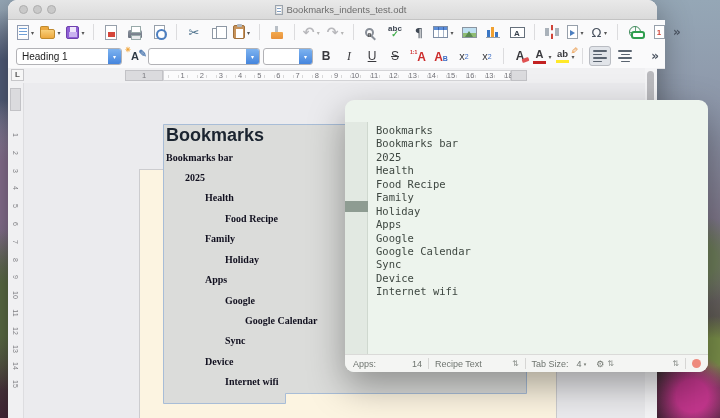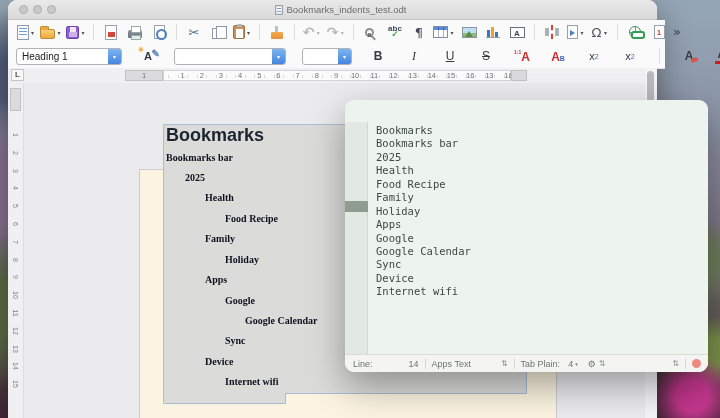--- a/index.html
+++ b/index.html
@@ -27,21 +27,21 @@
   .title-grp{position:absolute;top:0;left:50%;transform:translateX(-44%);height:19px;
     display:flex;align-items:center;gap:4px;}
   .doc-mini{width:8px;height:10px;background:#fff;border:1px solid #9aa3ad;
     box-sizing:border-box;
     background-image:repeating-linear-gradient(#fff 0 2px,#7f9ec4 2px 3px);background-clip:content-box;padding:1px;}
   .win-title{font-size:9.5px;color:#6d6d6d;}
   
   .tbar{position:absolute;left:0;width:100%;display:flex;align-items:center;
     background:#fafafb;}
   #row1{top:20px;height:24px;padding-left:8px;gap:4px;}
-  #row2{top:44px;height:24px;padding-left:8px;gap:16px;border-bottom:1px solid #e4e4e6;}
+  #row2{top:44px;height:24px;padding-left:8px;gap:3px;border-bottom:1px solid #e4e4e6;}
   .tbtn{height:20px;min-width:20px;display:flex;align-items:center;justify-content:center;
     border-radius:3px;position:relative;flex:0 0 auto;}
   .caret{font-size:6px;color:#555;margin-left:1px;width:6px;text-align:center;}
   .caret::after{content:"▾";}
   .caret.dim::after{color:#b5b5b5;}
   .vsep{width:1px;height:16px;background:#dcdcde;margin:0 3px;flex:0 0 auto;}
   .glyph{font-family:"DejaVu Sans",sans-serif;line-height:1;}
   
   .ic{display:inline-block;position:relative;box-sizing:border-box;}
   .ic-new{width:12px;height:15px;background:#fff;border:1px solid #8e9ab0;
@@ -486,27 +486,27 @@
       <div class="eline">Family</div>
       <div class="eline">Holiday</div>
       <div class="eline">Apps</div>
       <div class="eline">Google</div>
       <div class="eline">Google Calendar</div>
       <div class="eline">Sync</div>
       <div class="eline">Device</div>
       <div class="eline">Internet wifi</div>
     </div>
   <div id="ed-status">
-    <span style="margin-left:8px">Line:</span>
+    <span style="margin-left:8px">Apps:</span>
     <span style="margin-left:24px;width:22px;text-align:right">14</span>
     <span class="st-sep"></span>
-    <span>Apps Text</span>
+    <span>Recipe Text</span>
     <span class="stepper" style="margin-left:30px">⇅</span>
     <span class="st-sep"></span>
-    <span>Tab Plain:</span>
+    <span>Tab Size:</span>
     <span style="margin-left:8px">4</span>
     <span class="st-caret"></span>
     <span class="gear" style="margin-left:10px">⚙</span>
     <span class="stepper" style="margin-left:3px">⇅</span>
     <span class="spacer"></span>
     <span class="stepper">⇅</span>
     <span class="st-sep"></span>
     <span id="st-dot"></span>
   </div>
 </div>

